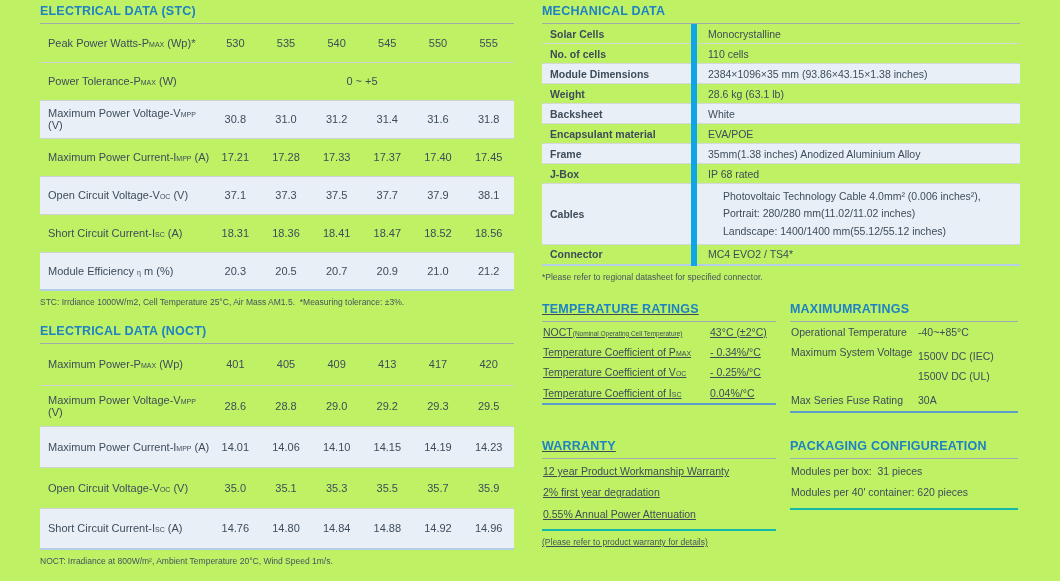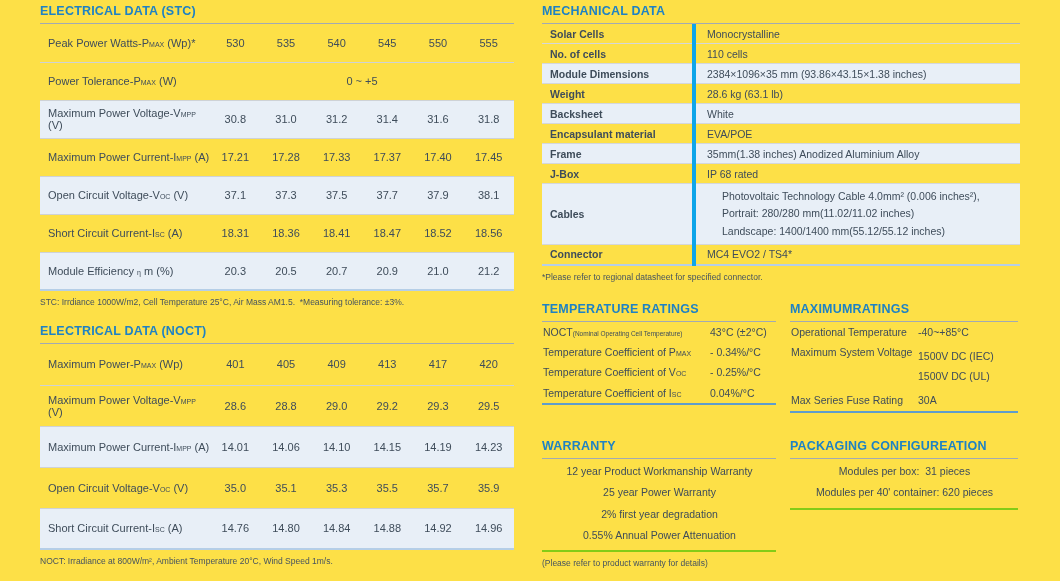--- a/index.html
+++ b/index.html
@@ -1,18 +1,18 @@
 <!DOCTYPE html>
 <html><head>
 <meta charset="utf-8">
 <style>
   * { margin:0; padding:0; box-sizing:border-box; }
   html,body { background:#ffffff; }
   .page {
-    position:relative; width:1060px; height:581px; background:#fde047;
+    position:relative; width:1060px; height:581px; background:#bef264;
     font-family:"Liberation Sans", sans-serif; color:#3e4c5a; overflow:hidden;
   }
   .left-col  { position:absolute; left:40px;  top:4px; width:474px; }
   .right-col { position:absolute; left:542px; top:4px; width:478px; }
 
   .sec-title {
     font-size:12.5px; font-weight:bold; color:#1e82c4; letter-spacing:.2px;
     padding-bottom:5px; border-bottom:1px solid #a2aab2;
   }
   .noct-title { margin-top:17px; }
@@ -33,38 +33,38 @@
 
   .sub      { font-size:7px; }
   .lblsmall { font-size:6.5px; }
 
   .footnote { font-size:8.5px; color:#45535f; margin-top:6px; white-space:pre-wrap; }
 
   
   .mech-table { border-bottom:2px solid #b5cee7; }
   .mech-table td { font-size:10.5px; padding:3.5px 0; vertical-align:middle; }
   .mech-table .mlbl { width:152px; padding-left:8px;font-weight:bold; }
-  .mech-table .mval { border-left:4px solid #0ea5e9; padding-left:11px; }
+  .mech-table .mval { border-left:6px solid #0ea5e9; padding-left:11px; }
   .mech-table tr:not(:last-child) td { border-bottom:1px solid #d4d7db; }
   .mech-line { line-height:17.5px;padding-left:15px; }
   .small-inline { font-size:8px; }
 
   
   .ratings-row { display:flex; margin-top:20px; }
   .bottom-row  { display:flex; margin-top:26px; }
-  .rcol-a { width:234px; margin-right:14px; }
+  .rcol-a { width:234px; margin-right:14px;text-decoration:underline; }
   .rcol-b { width:228px; }
   .rt-table { border-bottom:2px solid #5f9dcc; }
   .rt-table td { font-size:10.5px; padding:4.2px 0 4.2px 0; vertical-align:top; }
   .rt-table .rlbl { padding-left:1px; }
   #temp-table .rlbl { width:168px; }
   #max-table  .rlbl { width:128px; }
   .rt-line { line-height:20px; }
 
-  .list { border-bottom:2px solid #84cc16; padding:2px 0 5px 0;text-align:center; }
+  .list { border-bottom:2px solid #14b8a6; padding:2px 0 5px 0; }
   .list .item { font-size:10.5px; padding:4.6px 0 4.6px 1px; white-space:pre-wrap; }
 </style>
 </head>
 <body>
 
 <div class="page">
 
   <div class="left-col">
     <div class="sec-title">ELECTRICAL DATA (STC)</div>
     <table class="spec-table">
@@ -300,21 +300,20 @@
             </tbody>
         </table>
       </div>
     </div>
 
     <div class="bottom-row">
       <div class="rcol-a">
         <div class="sec-title">WARRANTY</div>
         <div class="list" id="warranty-list">
             <div class="item">12 year Product Workmanship Warranty</div>
-            <div class="item">25 year Power Warranty</div>
             <div class="item">2% first year degradation</div>
             <div class="item">0.55% Annual Power Attenuation</div>
           </div>
         <div class="footnote">(Please refer to product warranty for details)</div>
       </div>
       <div class="rcol-b">
         <div class="sec-title">PACKAGING CONFIGUREATION</div>
         <div class="list" id="packaging-list">
             <div class="item">Modules per box:  31 pieces</div>
             <div class="item">Modules per 40' container: 620 pieces</div>

